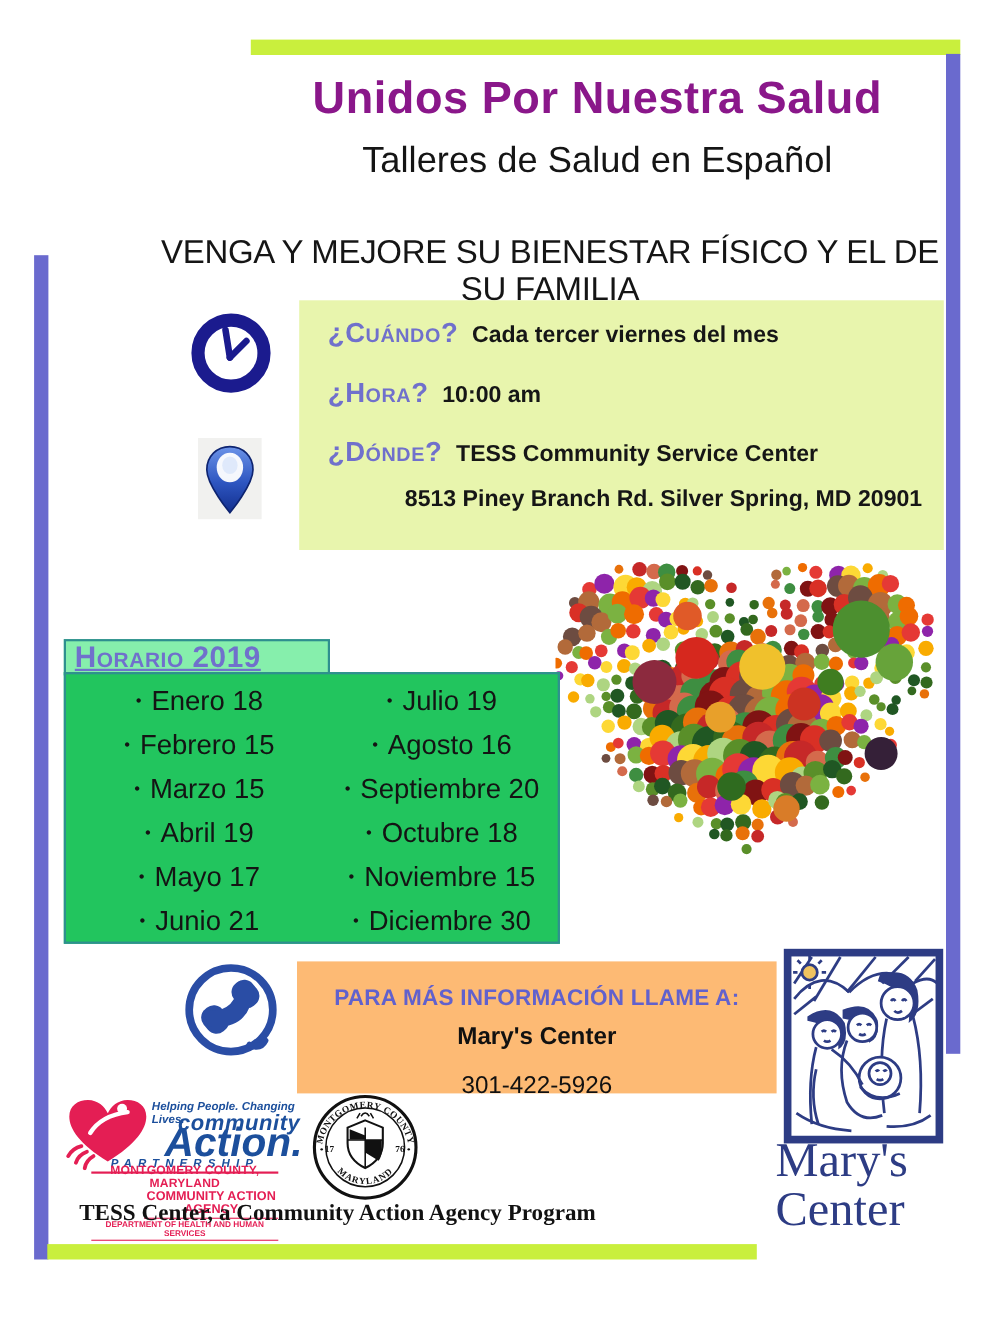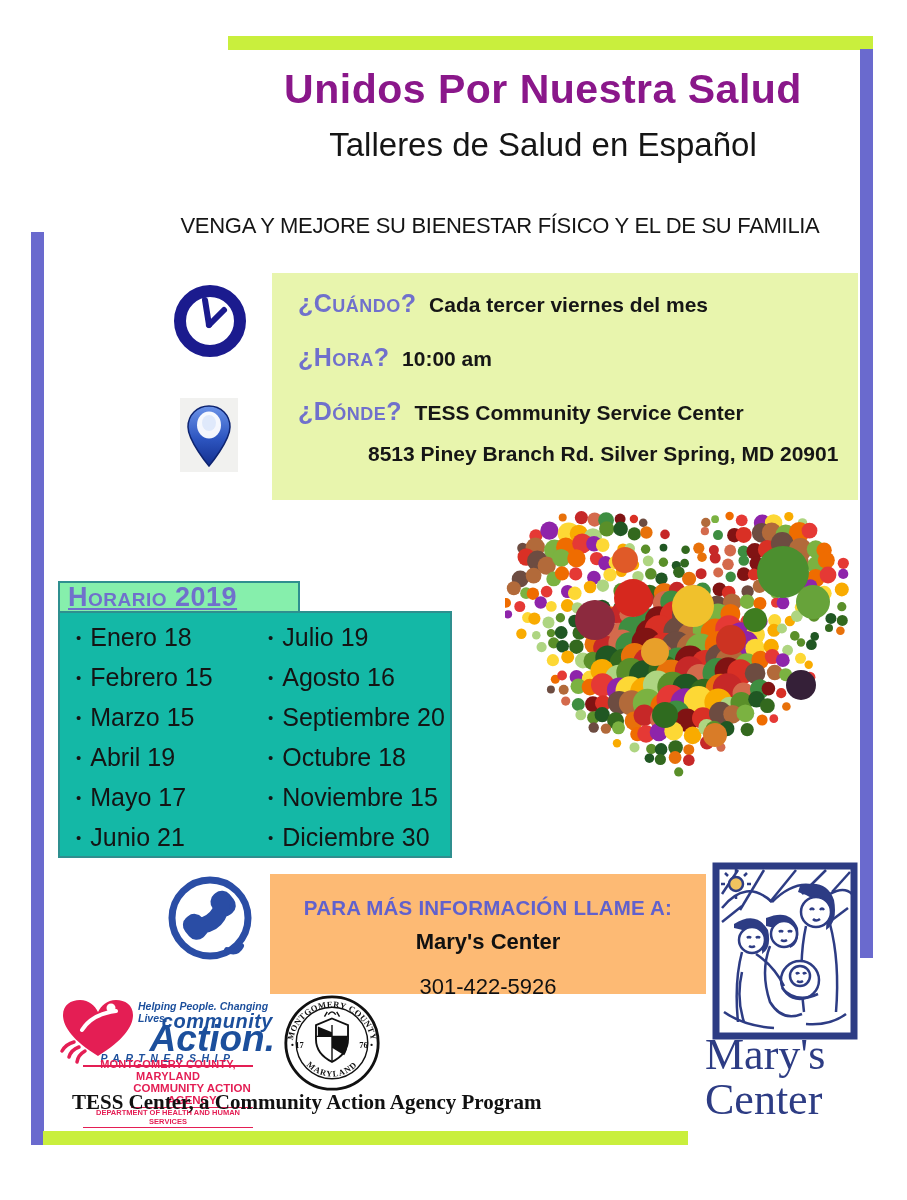--- a/index.html
+++ b/index.html
@@ -12,42 +12,42 @@
   .bar-right{left:860px;top:49px;width:13px;height:909px;background:#6a6ace;}
   .bar-left{left:31px;top:232px;width:13px;height:913px;background:#6a6ace;}
   .bar-bottom{left:43px;top:1131px;width:645px;height:14px;background:#c9ef3d;}
 
   
   .title{left:183px;top:66px;width:720px;text-align:center;color:#8a178a;
          font-size:41px;font-weight:bold;letter-spacing:.5px;}
   .subtitle{left:183px;top:126px;width:720px;text-align:center;color:#151515;
             font-size:33px;font-weight:400;}
   .tagline{left:140px;top:213px;width:720px;text-align:center;color:#151515;
-           font-size:22px;font-weight:400;letter-spacing:-0.3px;}
+           font-size:30px;font-weight:400;letter-spacing:-0.3px;}
 
   
   .infobox1{left:272px;top:273px;width:586px;height:227px;background:#e8f5ad;
             box-sizing:border-box;padding:16px 10px 0 26px;}
   .inforow{margin-bottom:25px;white-space:nowrap;}
   .q{color:#7070cc;font-weight:bold;font-size:25px;font-variant:small-caps;letter-spacing:.5px;}
   .a{color:#161616;font-weight:bold;font-size:21px;margin-left:8px;}
   .addr{padding-left:70px;color:#161616;font-weight:bold;font-size:21px;margin-top:-2px;}
 
   
   .clock{left:172px;top:283px;}
   .pin{left:180px;top:398px;}
   .phoneicon{left:165px;top:872px;}
 
   
   .horario-head{left:58px;top:581px;width:242px;height:33px;background:#86efac;
      border:2.5px solid #2f8f8f;box-sizing:border-box;line-height:29px;padding-left:8px;}
   .horario-head span{color:#7070cc;font-weight:bold;font-size:27px;font-variant:small-caps;
      text-decoration:underline;letter-spacing:.5px;}
-  .schedule-box{left:58px;top:611px;width:394px;height:247px;background:#14b8a6;
-     border:2.5px solid #2f8f8f;box-sizing:border-box;display:flex;padding:6px 0 0 6px;}
+  .schedule-box{left:58px;top:611px;width:451px;height:247px;background:#22c55e;
+     border:2.5px solid #2f8f8f;box-sizing:border-box;display:flex;padding:6px 0 0 6px;text-align:center;}
   .schedule-box ul{list-style:none;margin:0;padding:0 0 0 10px;width:50%;}
   .schedule-box li{font-size:25px;color:#141414;line-height:37px;white-space:nowrap;}
   .schedule-box li::before{content:"•";font-size:15px;margin-right:9px;position:relative;top:-3px;}
 
   
   .heart-art{left:505px;top:500px;}
 
   
   .infobox2{left:270px;top:874px;width:436px;height:120px;background:#fdba74;
             text-align:center;box-sizing:border-box;padding-top:22px;}

